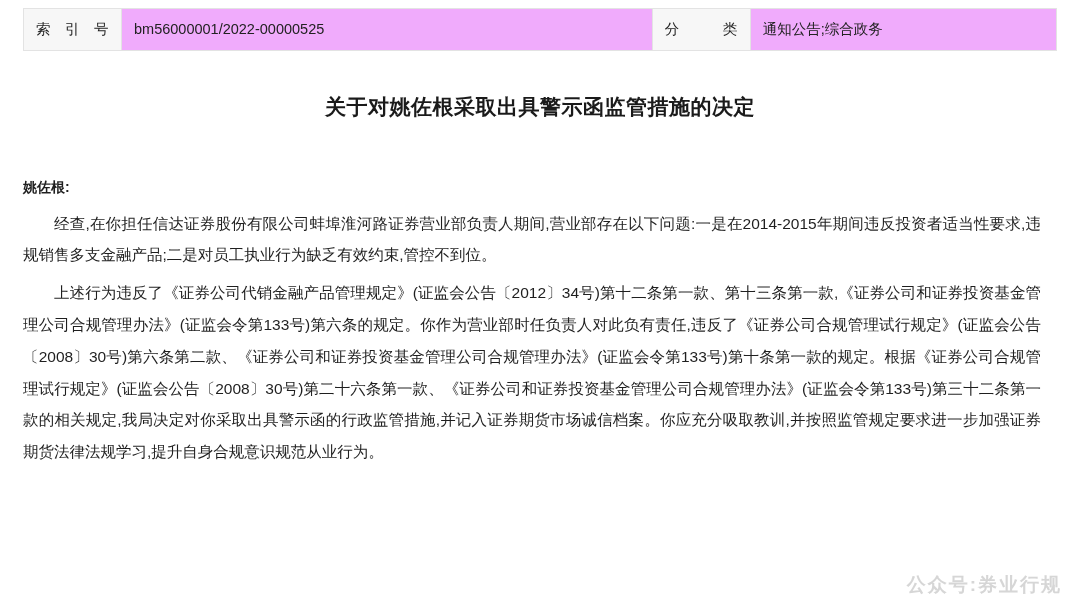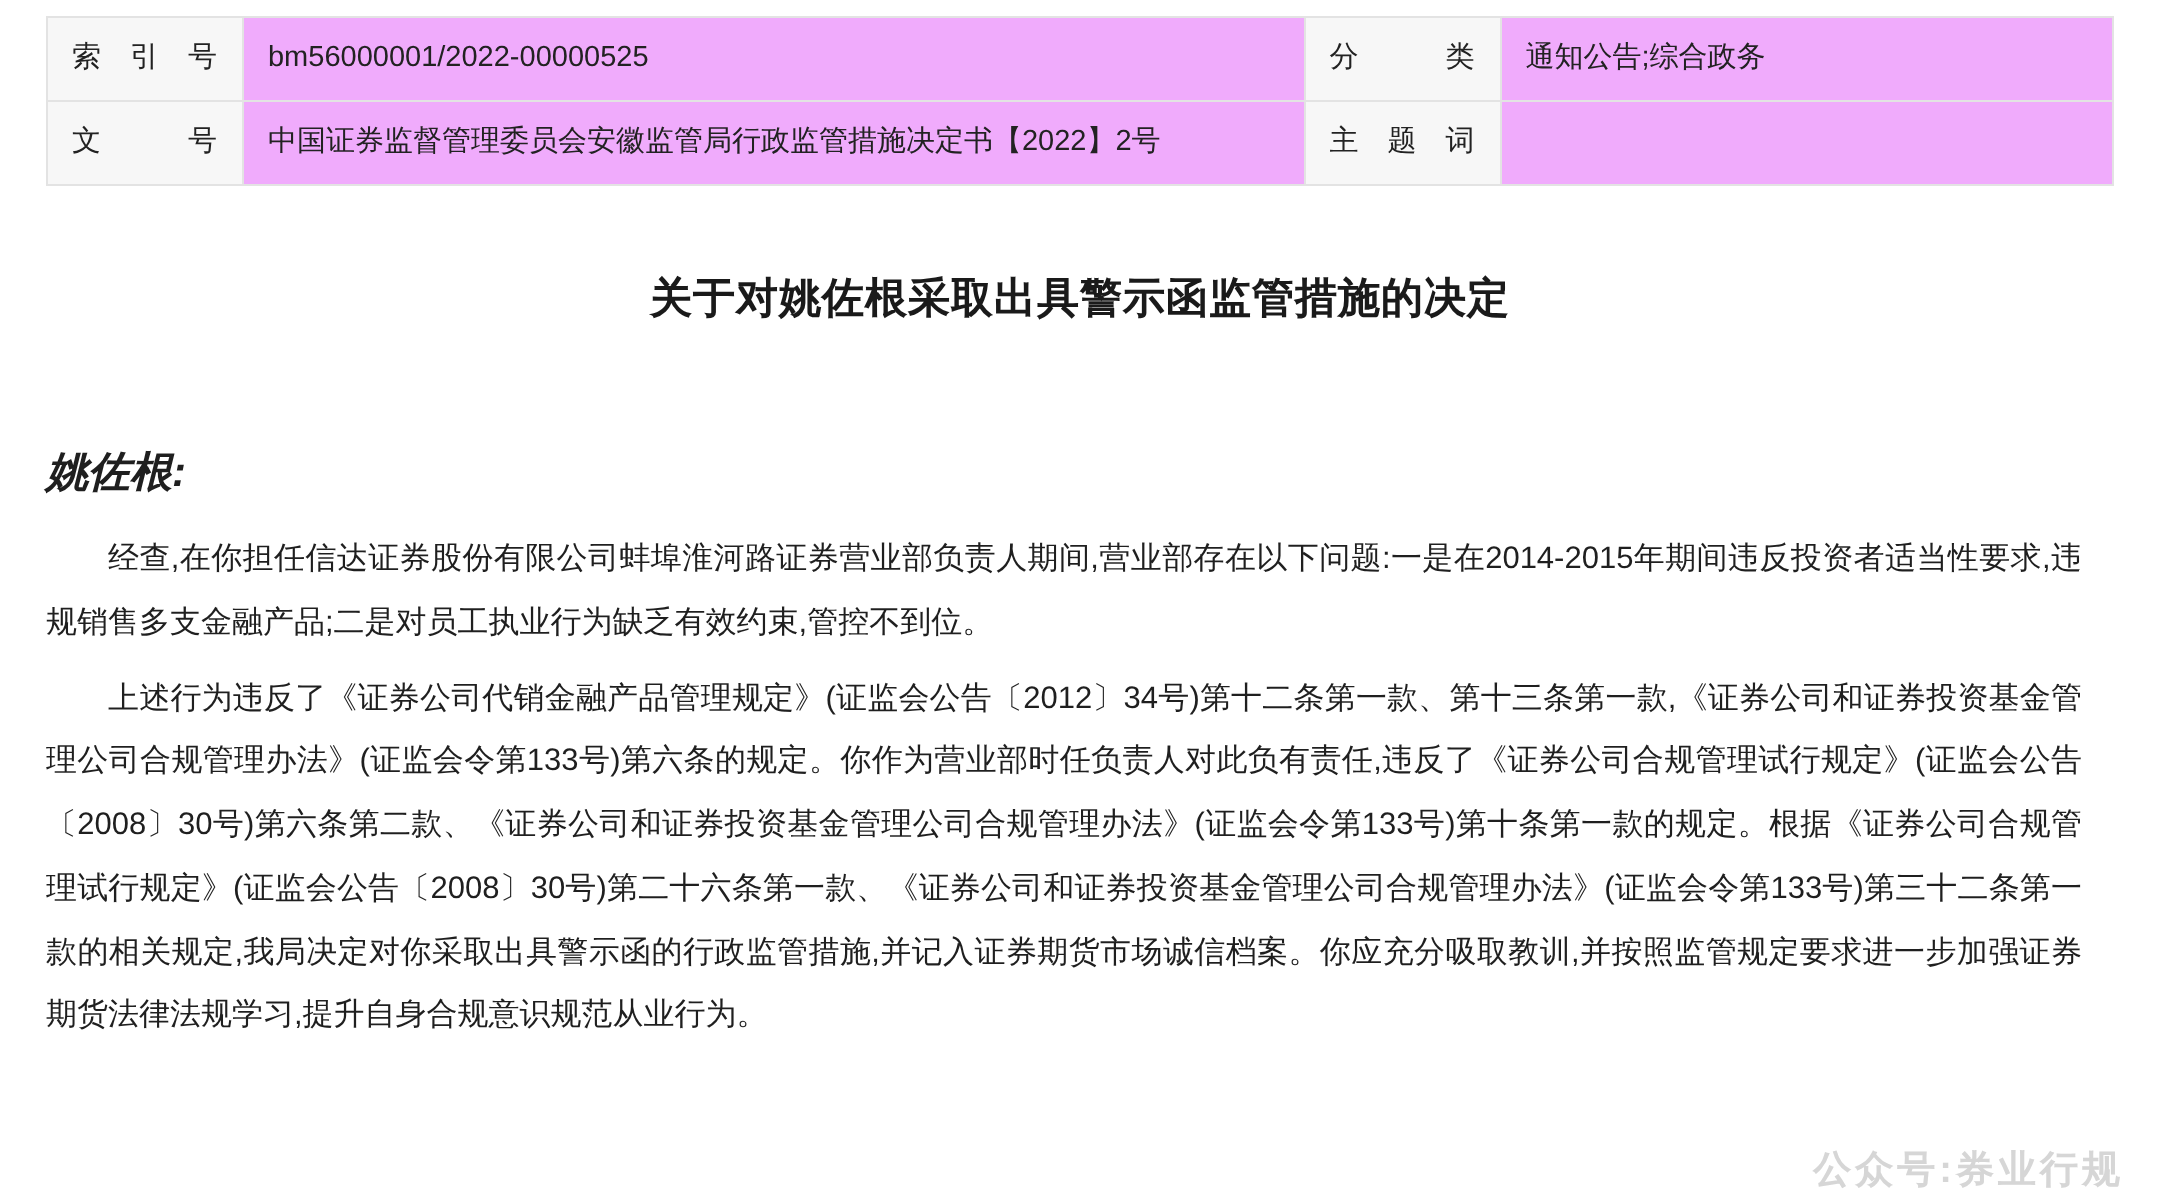--- a/index.html
+++ b/index.html
@@ -73,23 +73,22 @@
     width: 1034px;
     margin: 0 auto;
     padding-top: 52px;
     font-size: 15.5px;
     line-height: 2.05;
     color: #1f1f1f;
     text-align: justify;
   }
   .salutation {
     font-weight: bold;
-    font-size: 21px;
+    font-size: 14px;
     margin-bottom: 6px;
-    font-style: italic;
   }
   .para {
     text-indent: 2em;
     margin: 0 16px 6px 0;
   }
 
   
   .watermark {
     position: absolute;
     right: 18px;
@@ -115,26 +114,20 @@
         <col class="col-c">
         <col class="col-d">
     </colgroup>
     <tbody>
       <tr>
         <td class="meta-label">索 引 号</td>
         <td class="meta-value">bm56000001/2022-00000525</td>
         <td class="meta-label">分    类</td>
         <td class="meta-value">通知公告;综合政务</td>
       </tr>
-      <tr>
-        <td class="meta-label">文    号</td>
-        <td class="meta-value">中国证券监督管理委员会安徽监管局行政监管措施决定书【2022】2号</td>
-        <td class="meta-label">主 题 词</td>
-        <td class="meta-value"></td>
-      </tr>
     </tbody>
   </table>
 
   <div class="doc-title">关于对姚佐根采取出具警示函监管措施的决定</div>
 
   <div class="doc-body">
     <div class="salutation">姚佐根:</div>
     <p class="para">经查,在你担任信达证券股份有限公司蚌埠淮河路证券营业部负责人期间,营业部存在以下问题:一是在2014-2015年期间违反投资者适当性要求,违规销售多支金融产品;二是对员工执业行为缺乏有效约束,管控不到位。</p>
     <p class="para">上述行为违反了《证券公司代销金融产品管理规定》(证监会公告〔2012〕34号)第十二条第一款、第十三条第一款,《证券公司和证券投资基金管理公司合规管理办法》(证监会令第133号)第六条的规定。你作为营业部时任负责人对此负有责任,违反了《证券公司合规管理试行规定》(证监会公告〔2008〕30号)第六条第二款、《证券公司和证券投资基金管理公司合规管理办法》(证监会令第133号)第十条第一款的规定。根据《证券公司合规管理试行规定》(证监会公告〔2008〕30号)第二十六条第一款、《证券公司和证券投资基金管理公司合规管理办法》(证监会令第133号)第三十二条第一款的相关规定,我局决定对你采取出具警示函的行政监管措施,并记入证券期货市场诚信档案。你应充分吸取教训,并按照监管规定要求进一步加强证券期货法律法规学习,提升自身合规意识规范从业行为。</p>
   </div>

